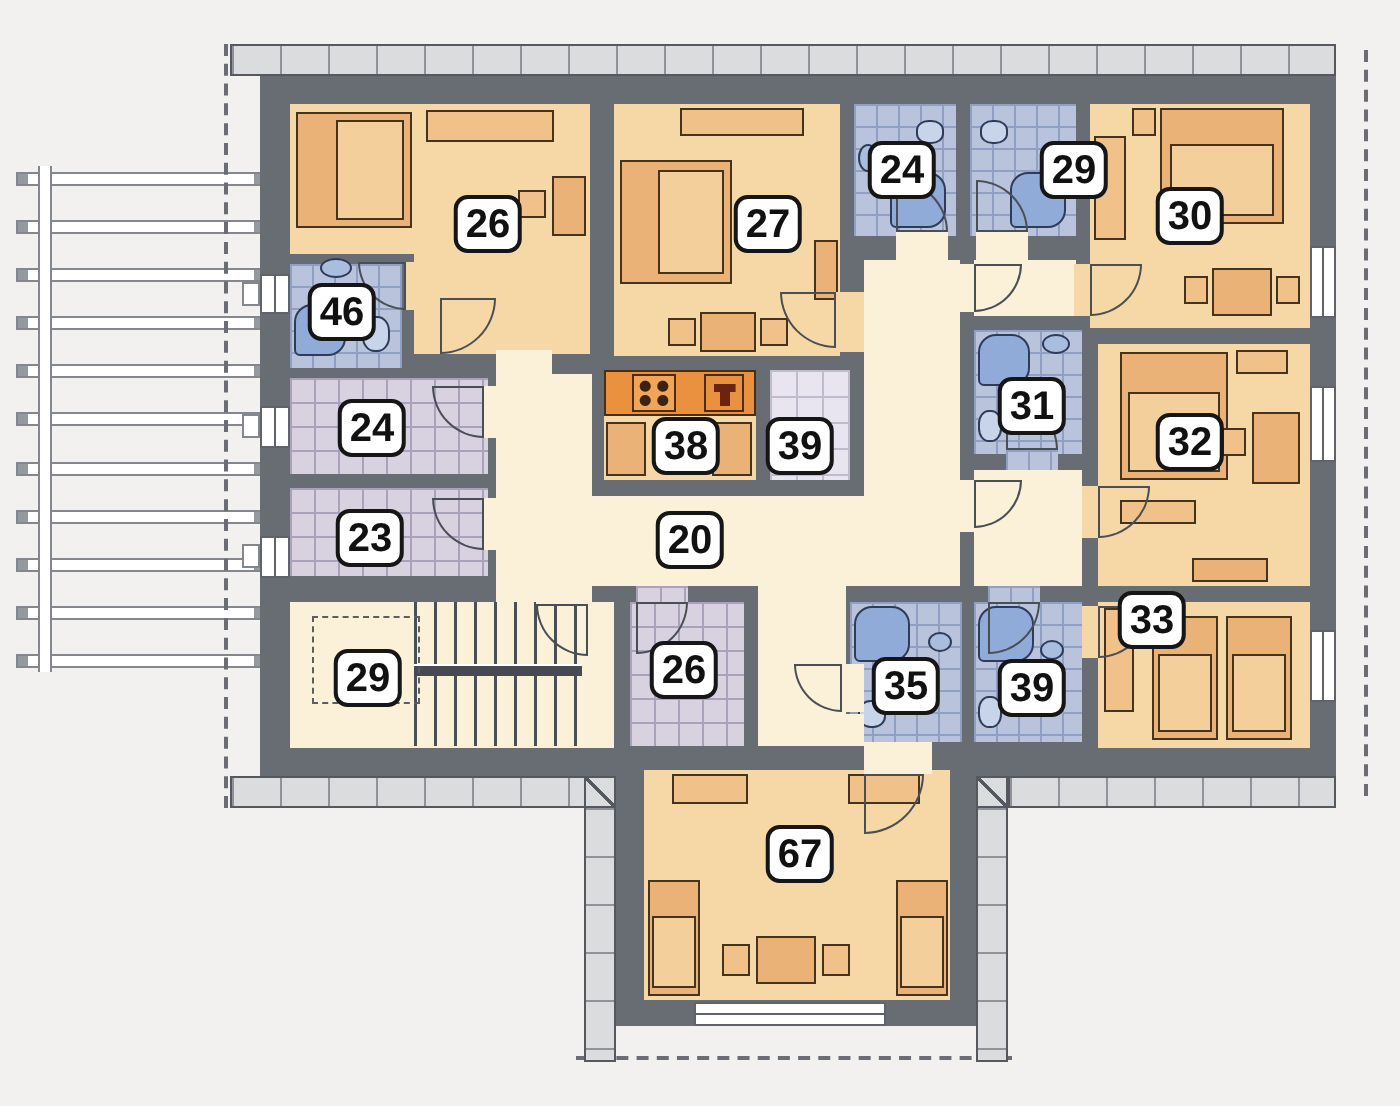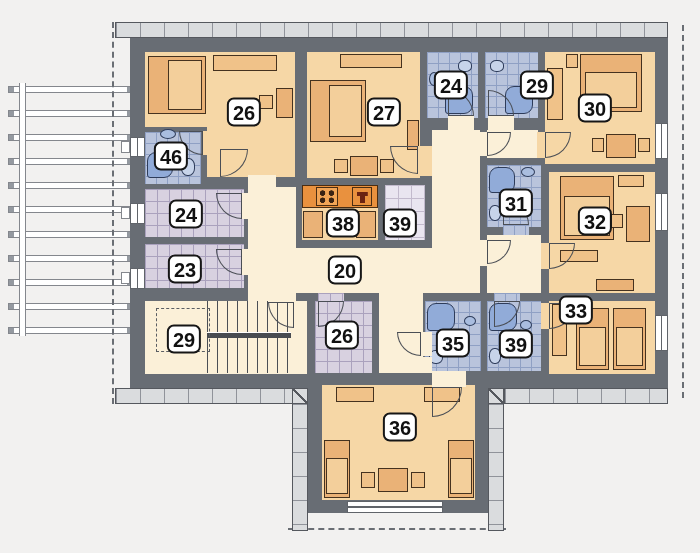--- a/index.html
+++ b/index.html
@@ -262,18 +262,18 @@
   <div class="lbl" style="left:244px;top:112px">26</div>
   <div class="lbl" style="left:384px;top:112px">27</div>
   <div class="lbl" style="left:451px;top:85px">24</div>
   <div class="lbl" style="left:537px;top:85px">29</div>
   <div class="lbl" style="left:595px;top:108px">30</div>
   <div class="lbl" style="left:516px;top:203px">31</div>
   <div class="lbl" style="left:595px;top:221px">32</div>
   <div class="lbl" style="left:576px;top:310px">33</div>
   <div class="lbl" style="left:516px;top:344px">39</div>
   <div class="lbl" style="left:453px;top:343px">35</div>
-  <div class="lbl" style="left:400px;top:427px">36</div>
+  <div class="lbl" style="left:400px;top:427px">67</div>
   <div class="lbl" style="left:342px;top:335px">26</div>
   <div class="lbl" style="left:343px;top:223px">38</div>
   <div class="lbl" style="left:400px;top:223px">39</div>
 
 </div>
 
 </body></html>

